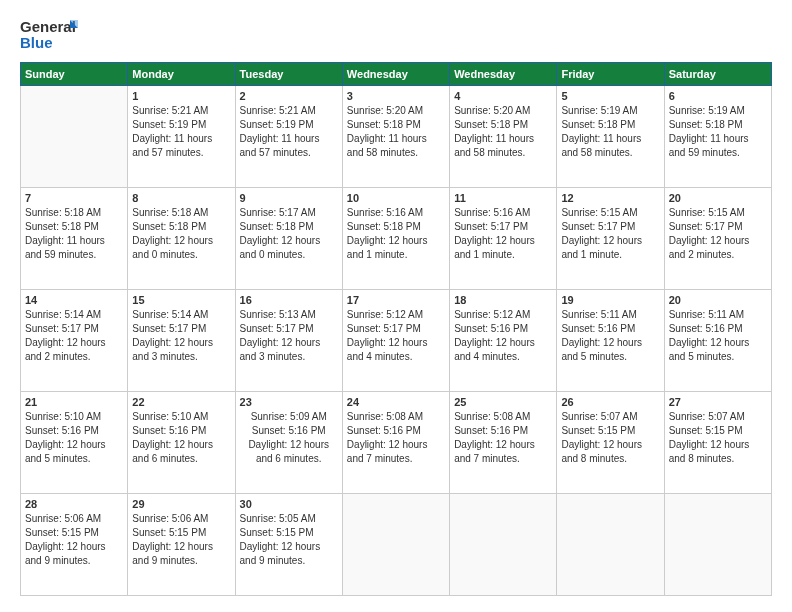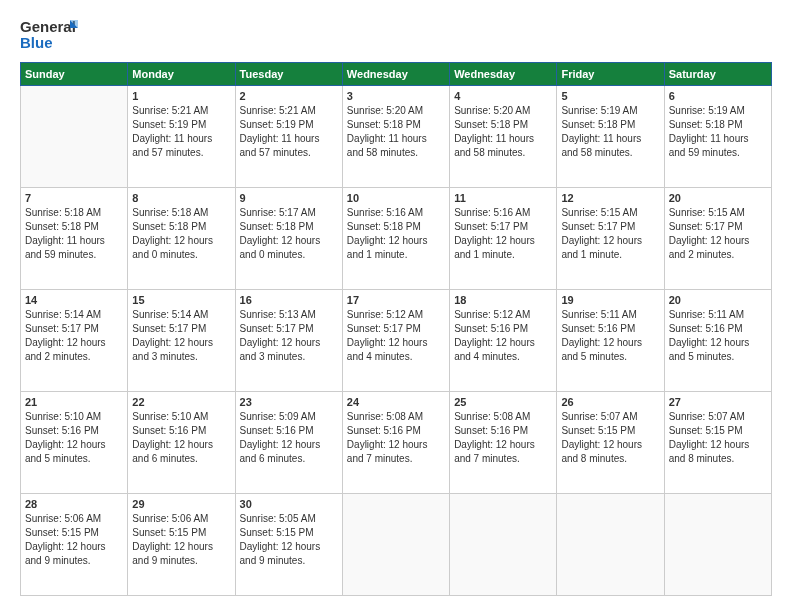--- a/index.html
+++ b/index.html
@@ -270,21 +270,21 @@
           </td>
           <td>
             <span class="day-num">22</span>
             <div class="day-info" style="white-space: pre-line;">Sunrise: 5:10 AM
 Sunset: 5:16 PM
 Daylight: 12 hours
 and 6 minutes.</div>
           </td>
           <td>
             <span class="day-num">23</span>
-            <div class="day-info" style="white-space: pre-line;">Sunrise: 5:09 AM
+            <div class="day-info" style="white-space: pre-line; text-align: center;">Sunrise: 5:09 AM
 Sunset: 5:16 PM
 Daylight: 12 hours
 and 6 minutes.</div>
           </td>
           <td>
             <span class="day-num">24</span>
             <div class="day-info" style="white-space: pre-line;">Sunrise: 5:08 AM
 Sunset: 5:16 PM
 Daylight: 12 hours
 and 7 minutes.</div>

